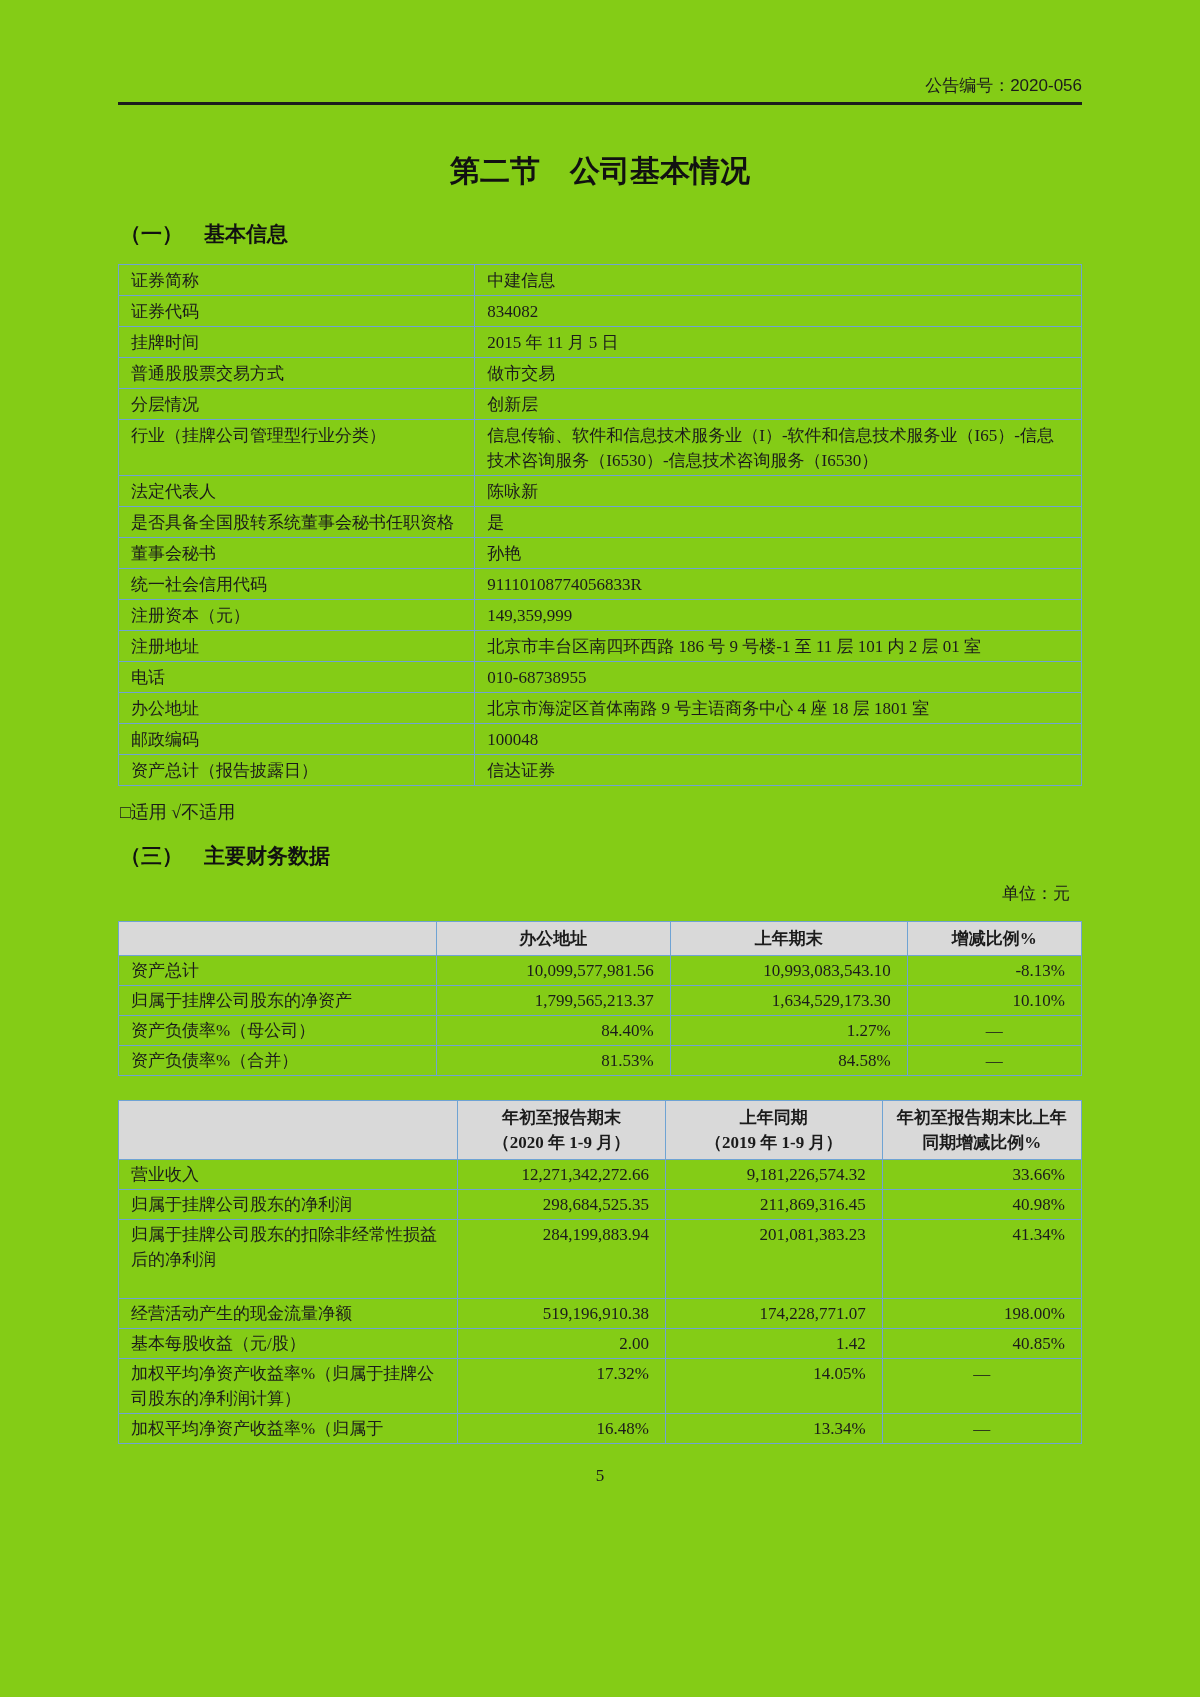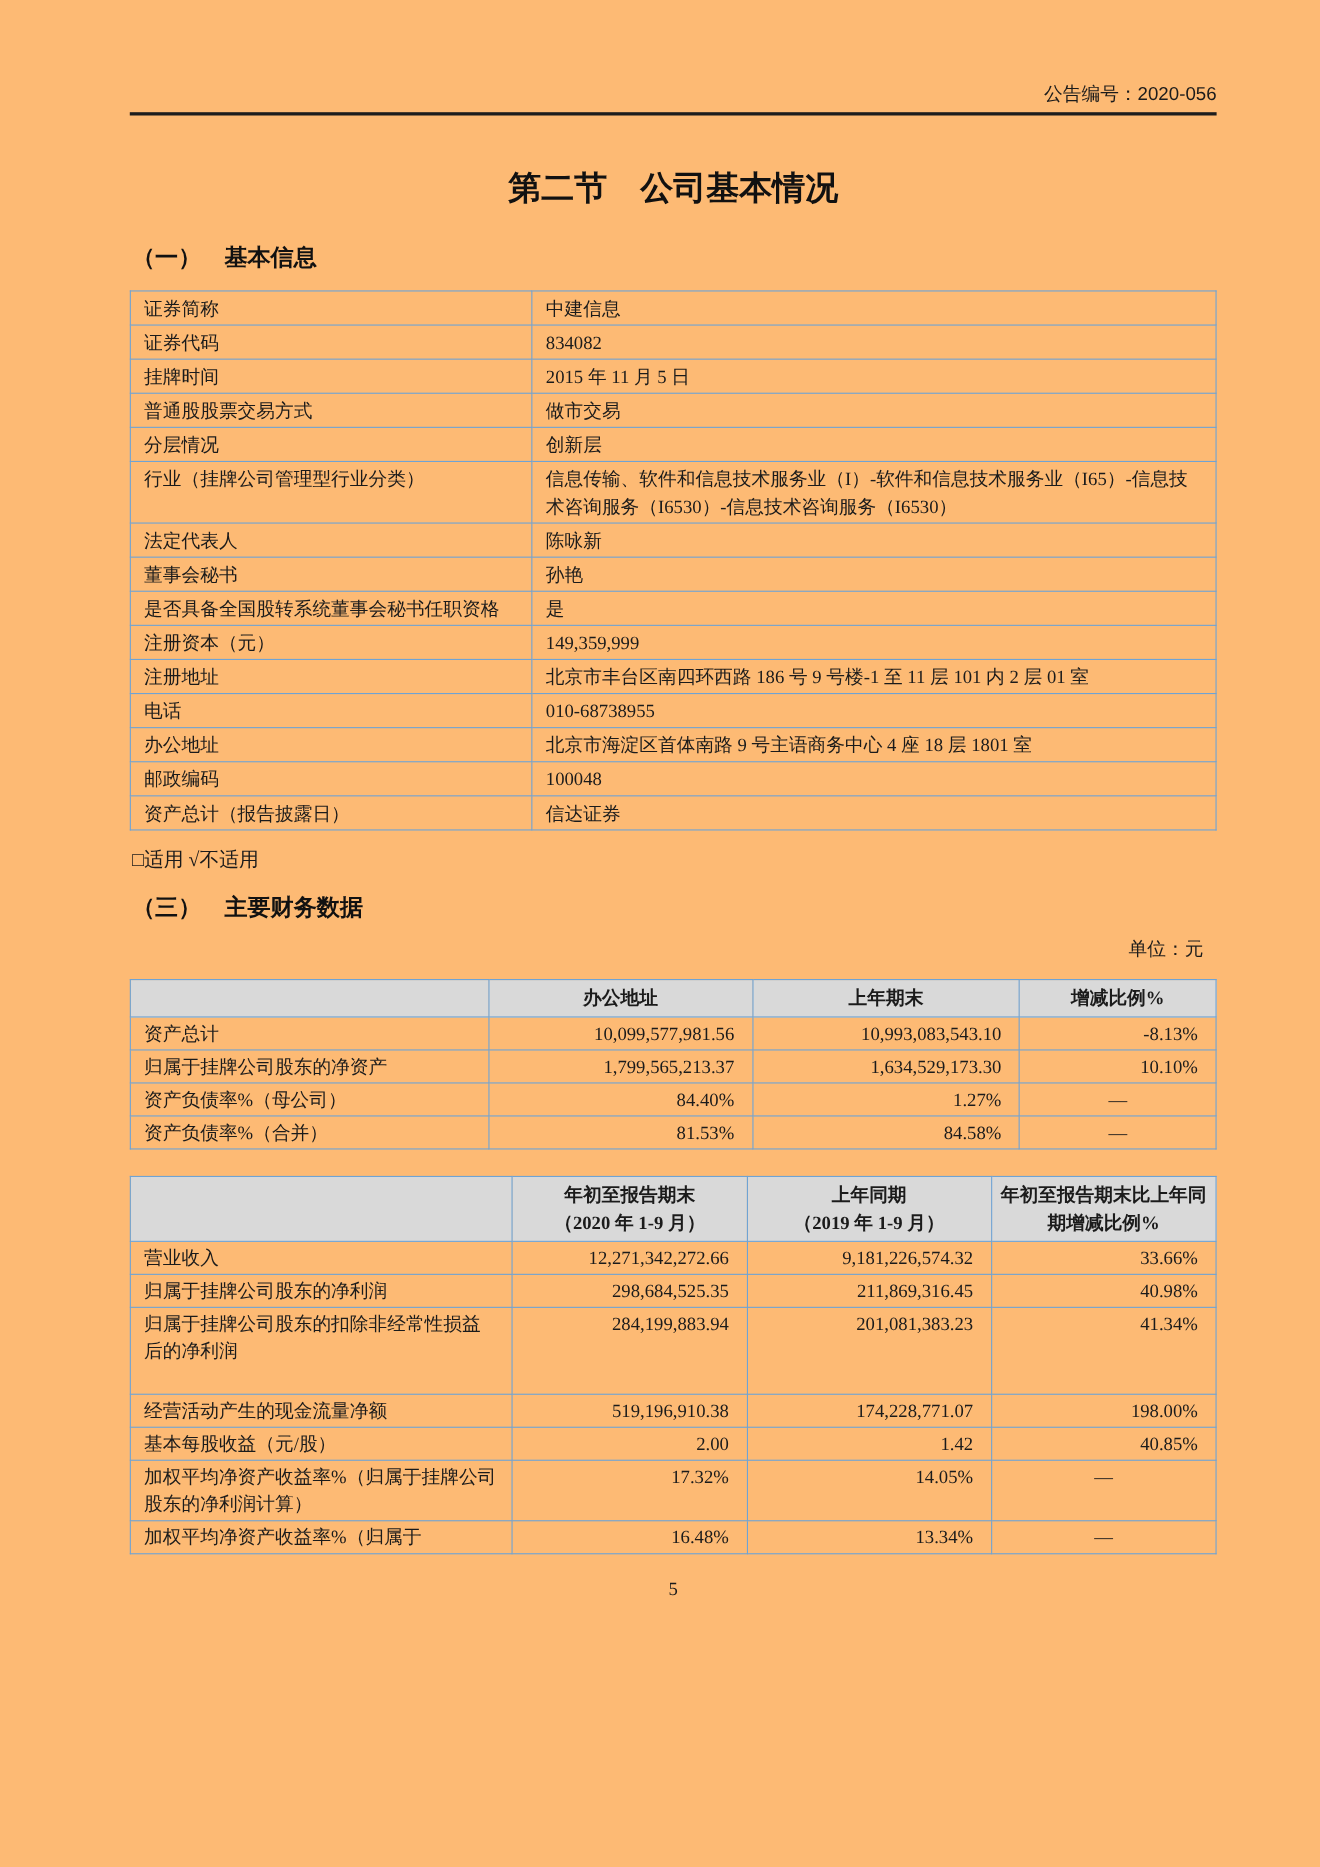--- a/index.html
+++ b/index.html
@@ -1,22 +1,22 @@
 <!DOCTYPE html>
 <html lang="zh"><head>
 <meta charset="utf-8">
 <style>
   html,body{margin:0;padding:0;background:#ffffff;}
   .page{
     position:relative;
     width:1200px;min-height:1697px;
     margin:0 auto;
-    background:#fdba74;
+    background:#84cc16;
     box-sizing:border-box;
-    padding:76px 94px 40px 118px;
+    padding:76px 118px 40px 118px;
     font-family:"Liberation Serif","DejaVu Serif",serif;
     color:#1b1b1b;
   }
   
   .doc-header{text-align:right;font-family:"Liberation Sans","DejaVu Sans",sans-serif;
     font-size:17px;color:#1b1b1b;line-height:20px;}
   .header-rule{margin-top:6px;border:none;border-bottom:3px solid #1d1d1d;height:0;}
   
   .title{margin:46px 0 16px 0;text-align:center;
     font-family:"Liberation Sans","DejaVu Sans",sans-serif;
@@ -89,26 +89,30 @@
         </tr>
       <tr>
           <td>行业（挂牌公司管理型行业分类）</td>
           <td>信息传输、软件和信息技术服务业（I）-软件和信息技术服务业（I65）-信息技术咨询服务（I6530）-信息技术咨询服务（I6530）</td>
         </tr>
       <tr>
           <td>法定代表人</td>
           <td>陈咏新</td>
         </tr>
       <tr>
+          <td>是否具备全国股转系统董事会秘书任职资格</td>
+          <td>是</td>
+        </tr>
+      <tr>
           <td>董事会秘书</td>
           <td>孙艳</td>
         </tr>
       <tr>
-          <td>是否具备全国股转系统董事会秘书任职资格</td>
-          <td>是</td>
+          <td>统一社会信用代码</td>
+          <td>91110108774056833R</td>
         </tr>
       <tr>
           <td>注册资本（元）</td>
           <td>149,359,999</td>
         </tr>
       <tr>
           <td>注册地址</td>
           <td>北京市丰台区南四环西路 186 号 9 号楼-1 至 11 层 101 内 2 层 01 室</td>
         </tr>
       <tr>

